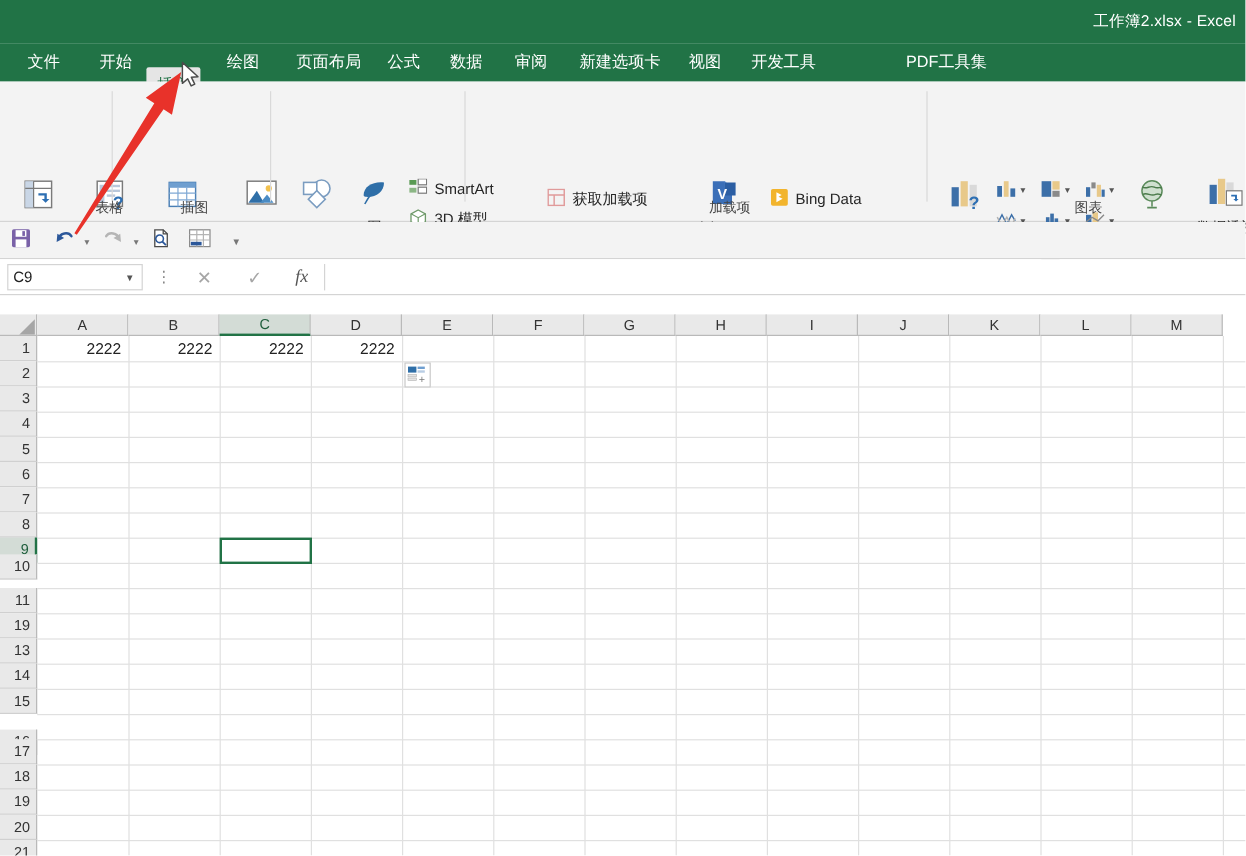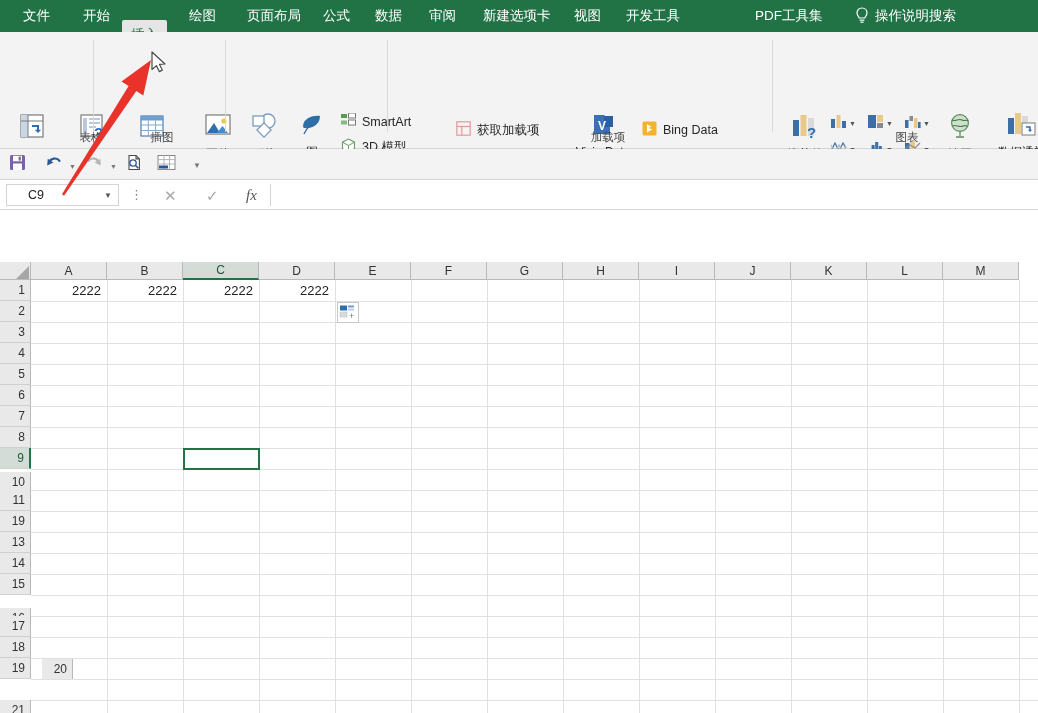--- a/index.html
+++ b/index.html
@@ -79,21 +79,21 @@
   .qat-caret { position:absolute; font-size:7px; color:#777; top:14px; }
 
   
   .formulabar {
     height:30px; background:#fff; position:relative;
     border-bottom:1px solid #d4d4d4;
   }
   .namebox {
     position:absolute; left:6px; top:4px; width:113px; height:22px;
     border:1px solid #d4d4d4; background:#fff; display:flex; align-items:center;
-    padding-left:21px; font-size:12.5px; color:#222;
+    padding-left:4px; font-size:12.5px; color:#222;
   }
   .namebox .nb-caret{ position:absolute; right:6px; font-size:8px; color:#555;}
   .fb-dots { position:absolute; left:130px; top:8px; color:#888; font-size:13px; line-height:14px; letter-spacing:0; }
   .fb-btn { position:absolute; top:7px; font-size:15px; color:#a6a6a6; }
   .fb-input {
     position:absolute; left:270px; top:4px; right:0; height:22px;
     border-left:1px solid #d4d4d4; background:#fff;
   }
 
   
@@ -134,20 +134,23 @@
   }
 
   
   .overlay { position:absolute; left:0; top:0; width:1038px; height:713px; pointer-events:none; }
 </style>
 </head>
 <body>
 
 <div id="app">
 
+  <div class="titlebar">
+    <div class="title-text">工作簿2.xlsx  -  Excel</div>
+  </div>
 
   <div class="tabbar" id="tabbar">
       <div class="tab" style="left: 14px; align-items: center;">
         <span>文件</span>
       </div>
       <div class="tab" style="left: 74px;">
         <span>开始</span>
       </div>
       <div class="tab active" style="left: 122px;">
         <span>插入</span>
@@ -174,30 +177,20 @@
         <span>视图</span>
       </div>
       <div class="tab" style="left: 617px;">
         <span>开发工具</span>
       </div>
       <div class="tab" style="left: 694px; margin-top: 43px;">
         <span>帮助</span>
       </div>
       <div class="tab" style="left: 746px;">
         <span>PDF工具集</span>
-      </div>
-      <div class="tellme" style="left: 855px;">
-        <span>
-          <svg class="bulb" viewBox="0 0 14 18">
-            <path d="M7 1 C10 1 12 3.2 12 6 C12 8.2 10.3 9.4 9.8 11 L4.2 11 C3.7 9.4 2 8.2 2 6 C2 3.2 4 1 7 1 Z" fill="none" stroke="#ffffff" stroke-width="1.2"></path>
-            <line x1="4.6" y1="13.2" x2="9.4" y2="13.2" stroke="#ffffff" stroke-width="1.2"></line>
-            <line x1="5.4" y1="15.2" x2="8.6" y2="15.2" stroke="#ffffff" stroke-width="1.2"></line>
-          </svg>
-        </span>
-        <span>操作说明搜索</span>
       </div>
     </div>
 
   <div class="ribbon" id="ribbon">
 
     <div class="bigbtn" style="left:3px; top:80px; width:58px;">
       <span class="ico">
         <svg width="30" height="30" viewBox="0 0 30 30">
           <rect x="4" y="3" width="22" height="22" fill="#fff" stroke="#7a7a7a" stroke-width="1.2"></rect>
           <rect x="4" y="3" width="7" height="22" fill="#c9d6e6"></rect>
@@ -585,31 +578,31 @@
       <div class="colhead" style="left: 943px; width: 76px;">M</div>
       <div class="rowhead" style="top: 18px;">1</div>
       <div class="rowhead" style="top: 39px;">2</div>
       <div class="rowhead" style="top: 60px;">3</div>
       <div class="rowhead" style="top: 81px;">4</div>
       <div class="rowhead" style="top: 102px;">5</div>
       <div class="rowhead" style="top: 123px;">6</div>
       <div class="rowhead" style="top: 144px;">7</div>
       <div class="rowhead" style="top: 165px;">8</div>
       <div class="rowhead sel" style="top: 186px;">9</div>
-      <div class="rowhead" style="top: 210px;">10</div>
+      <div class="rowhead" style="top: 200px;">10</div>
       <div class="rowhead" style="top: 228px;">11</div>
       <div class="rowhead" style="top: 249px;">19</div>
       <div class="rowhead" style="top: 270px;">13</div>
       <div class="rowhead" style="top: 291px;">14</div>
       <div class="rowhead" style="top: 312px;">15</div>
       <div class="rowhead" style="top: 346px;">16</div>
       <div class="rowhead" style="top: 354px;">17</div>
       <div class="rowhead" style="top: 375px;">18</div>
       <div class="rowhead" style="top: 396px;">19</div>
-      <div class="rowhead" style="top: 397px; margin-left: 42px;">20</div>
+      <div class="rowhead" style="top: 417px;">20</div>
       <div class="rowhead" style="top: 438px;">21</div>
       <div class="cellline-v" style="left: 107px; top: 18px; height: 433px;"></div>
       <div class="cellline-v" style="left: 183px; top: 18px; height: 433px;"></div>
       <div class="cellline-v" style="left: 259px; top: 18px; height: 433px;"></div>
       <div class="cellline-v" style="left: 335px; top: 18px; height: 433px;"></div>
       <div class="cellline-v" style="left: 411px; top: 18px; height: 433px;"></div>
       <div class="cellline-v" style="left: 487px; top: 18px; height: 433px;"></div>
       <div class="cellline-v" style="left: 563px; top: 18px; height: 433px;"></div>
       <div class="cellline-v" style="left: 639px; top: 18px; height: 433px;"></div>
       <div class="cellline-v" style="left: 715px; top: 18px; height: 433px;"></div>

